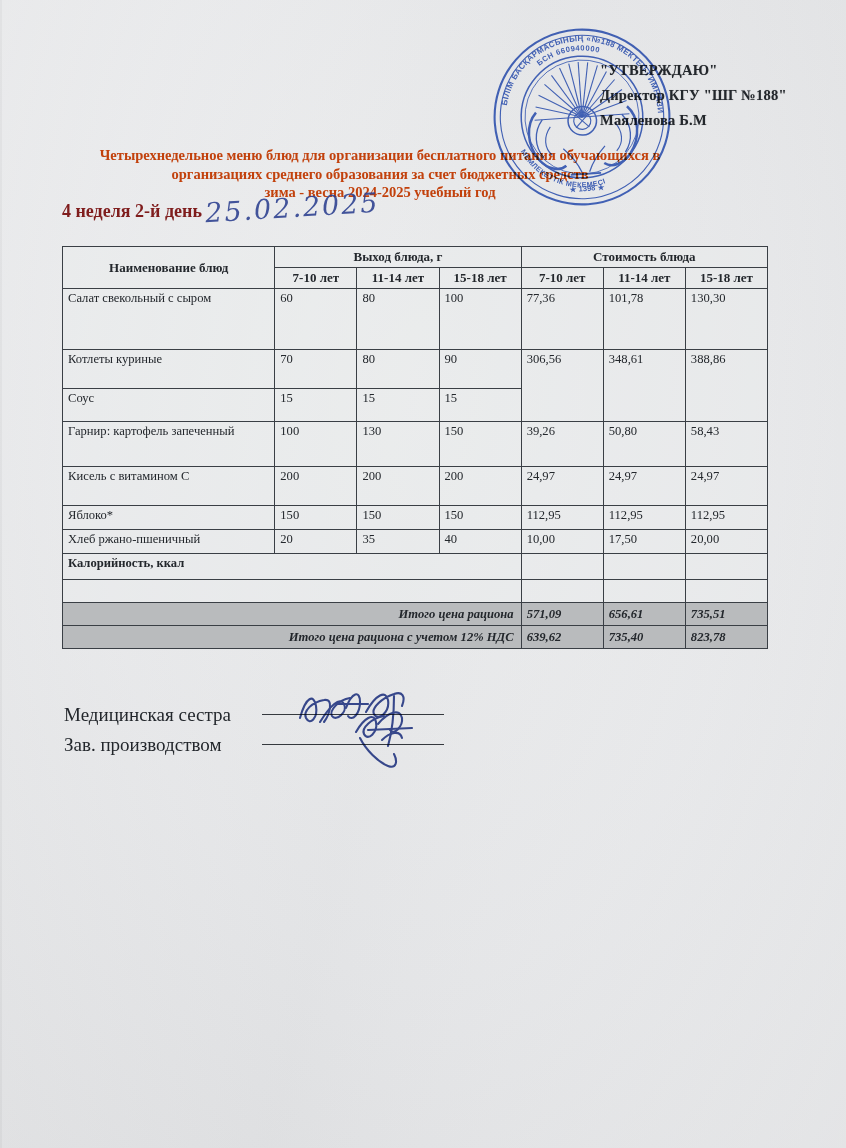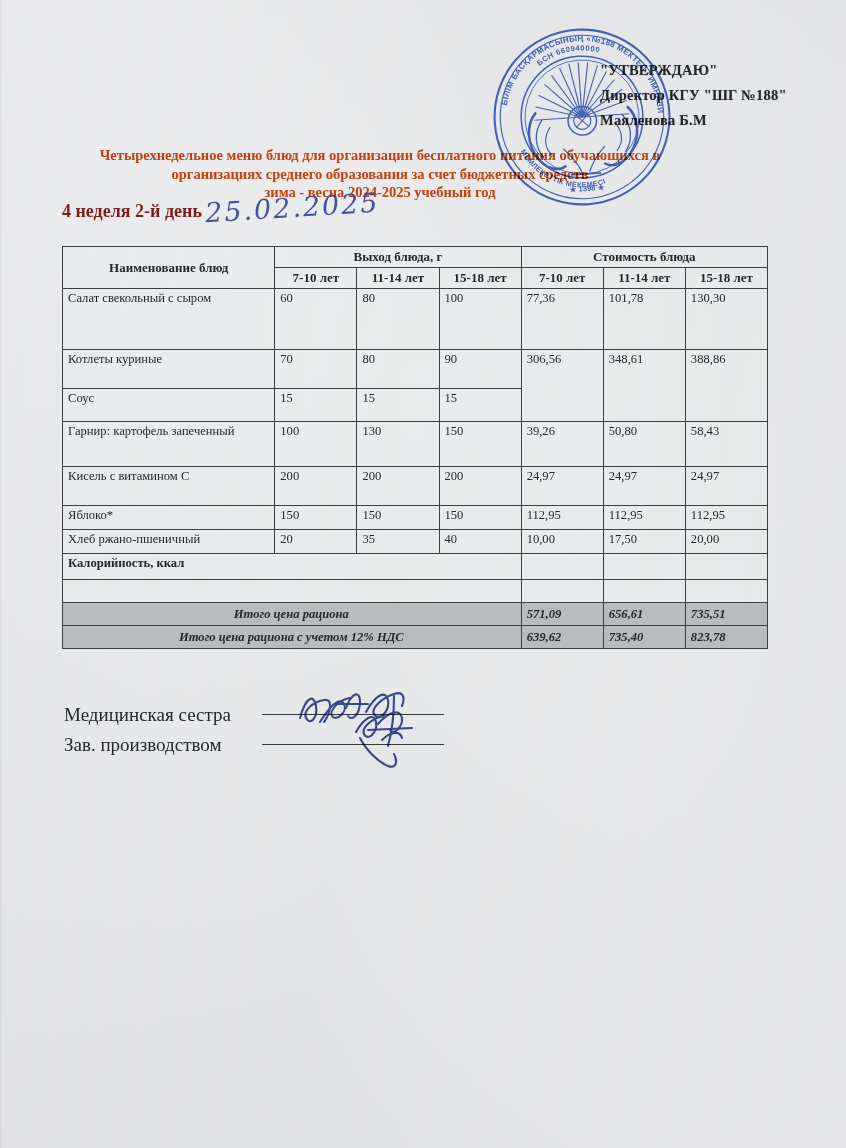--- a/index.html
+++ b/index.html
@@ -110,21 +110,21 @@
 
   td.kal{font-weight:bold;text-align:left;padding-left:6px;}
   tr.r-total td{
     background:#b9bbbd;
     font-style:italic;
     font-weight:bold;
     text-align:left;
     padding-right:7px;
     vertical-align:middle;
   }
-  tr.r-total td.tlabel{text-align:center;padding-left:6px;}
+  tr.r-total td.tlabel{text-align:right;padding-left:6px;}
 
   
   .signblock{
     position:absolute;left:64px;top:700px;
     font-size:19px;line-height:30px;color:#23272c;
     z-index:2;
   }
   .signrow{display:flex;align-items:center;}
   .signlabel{width:190px;}
   .signline{

